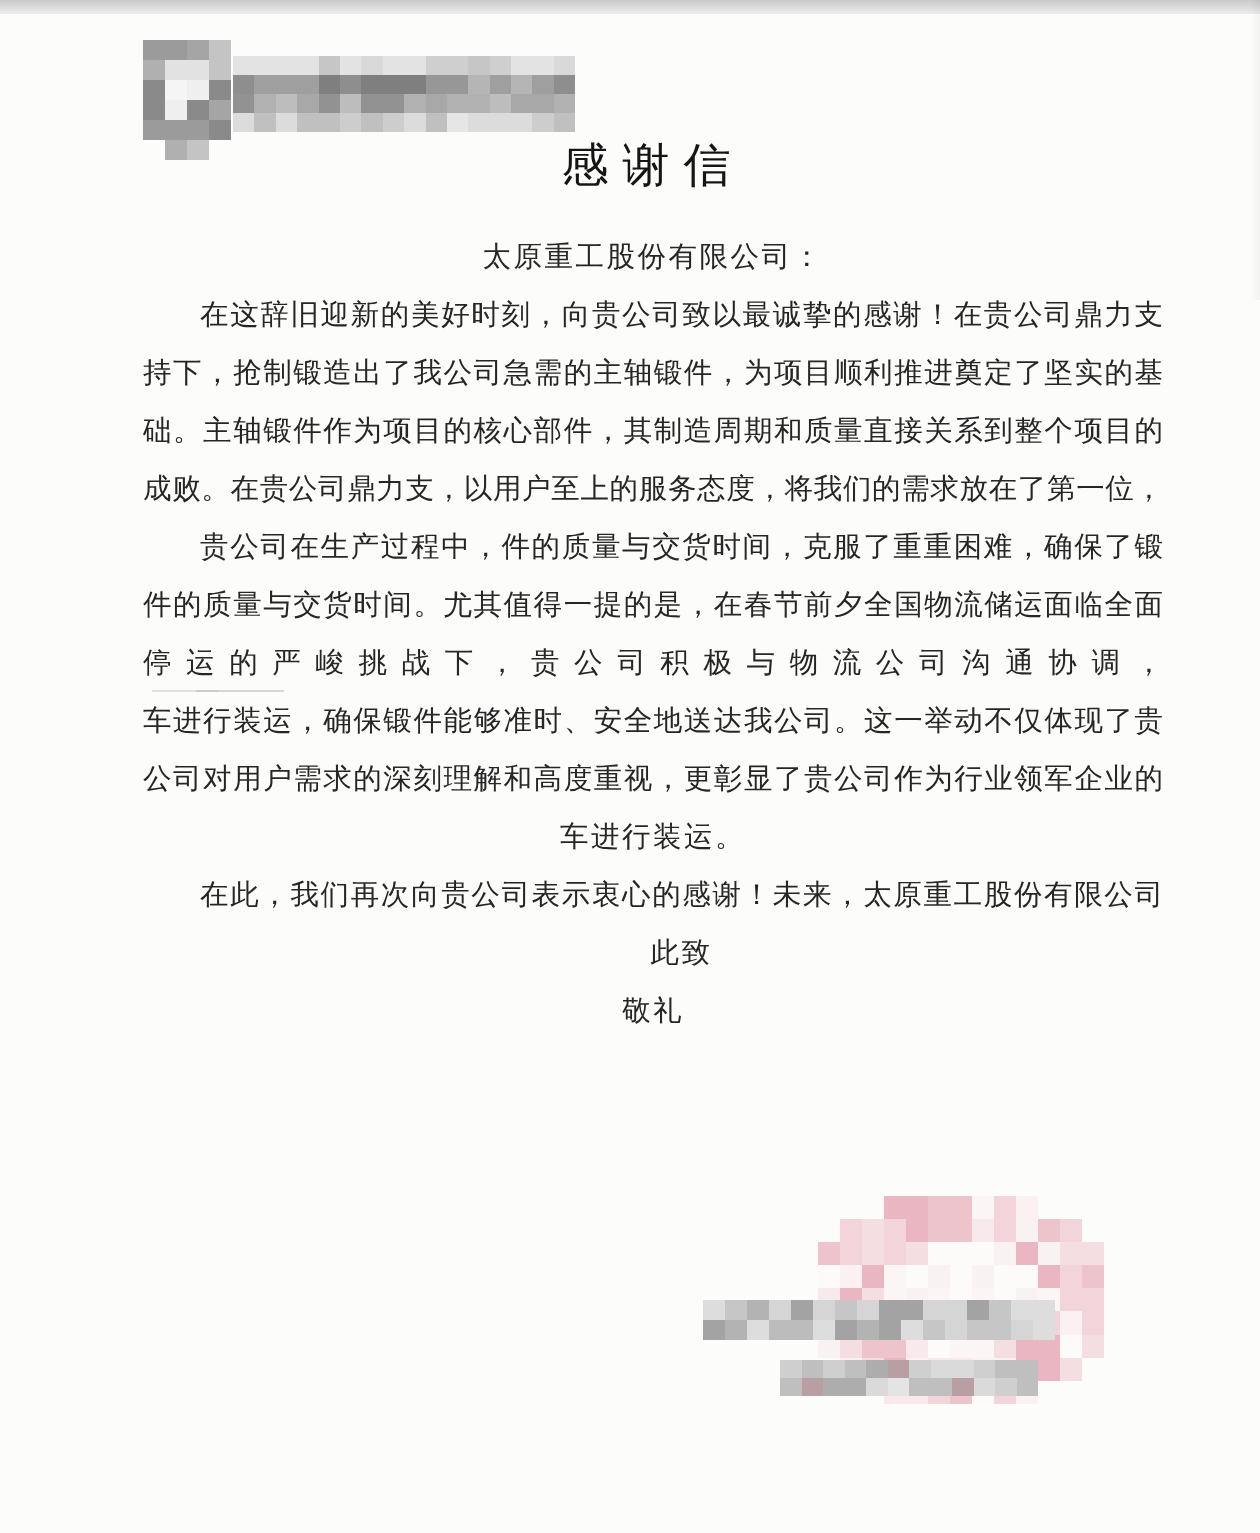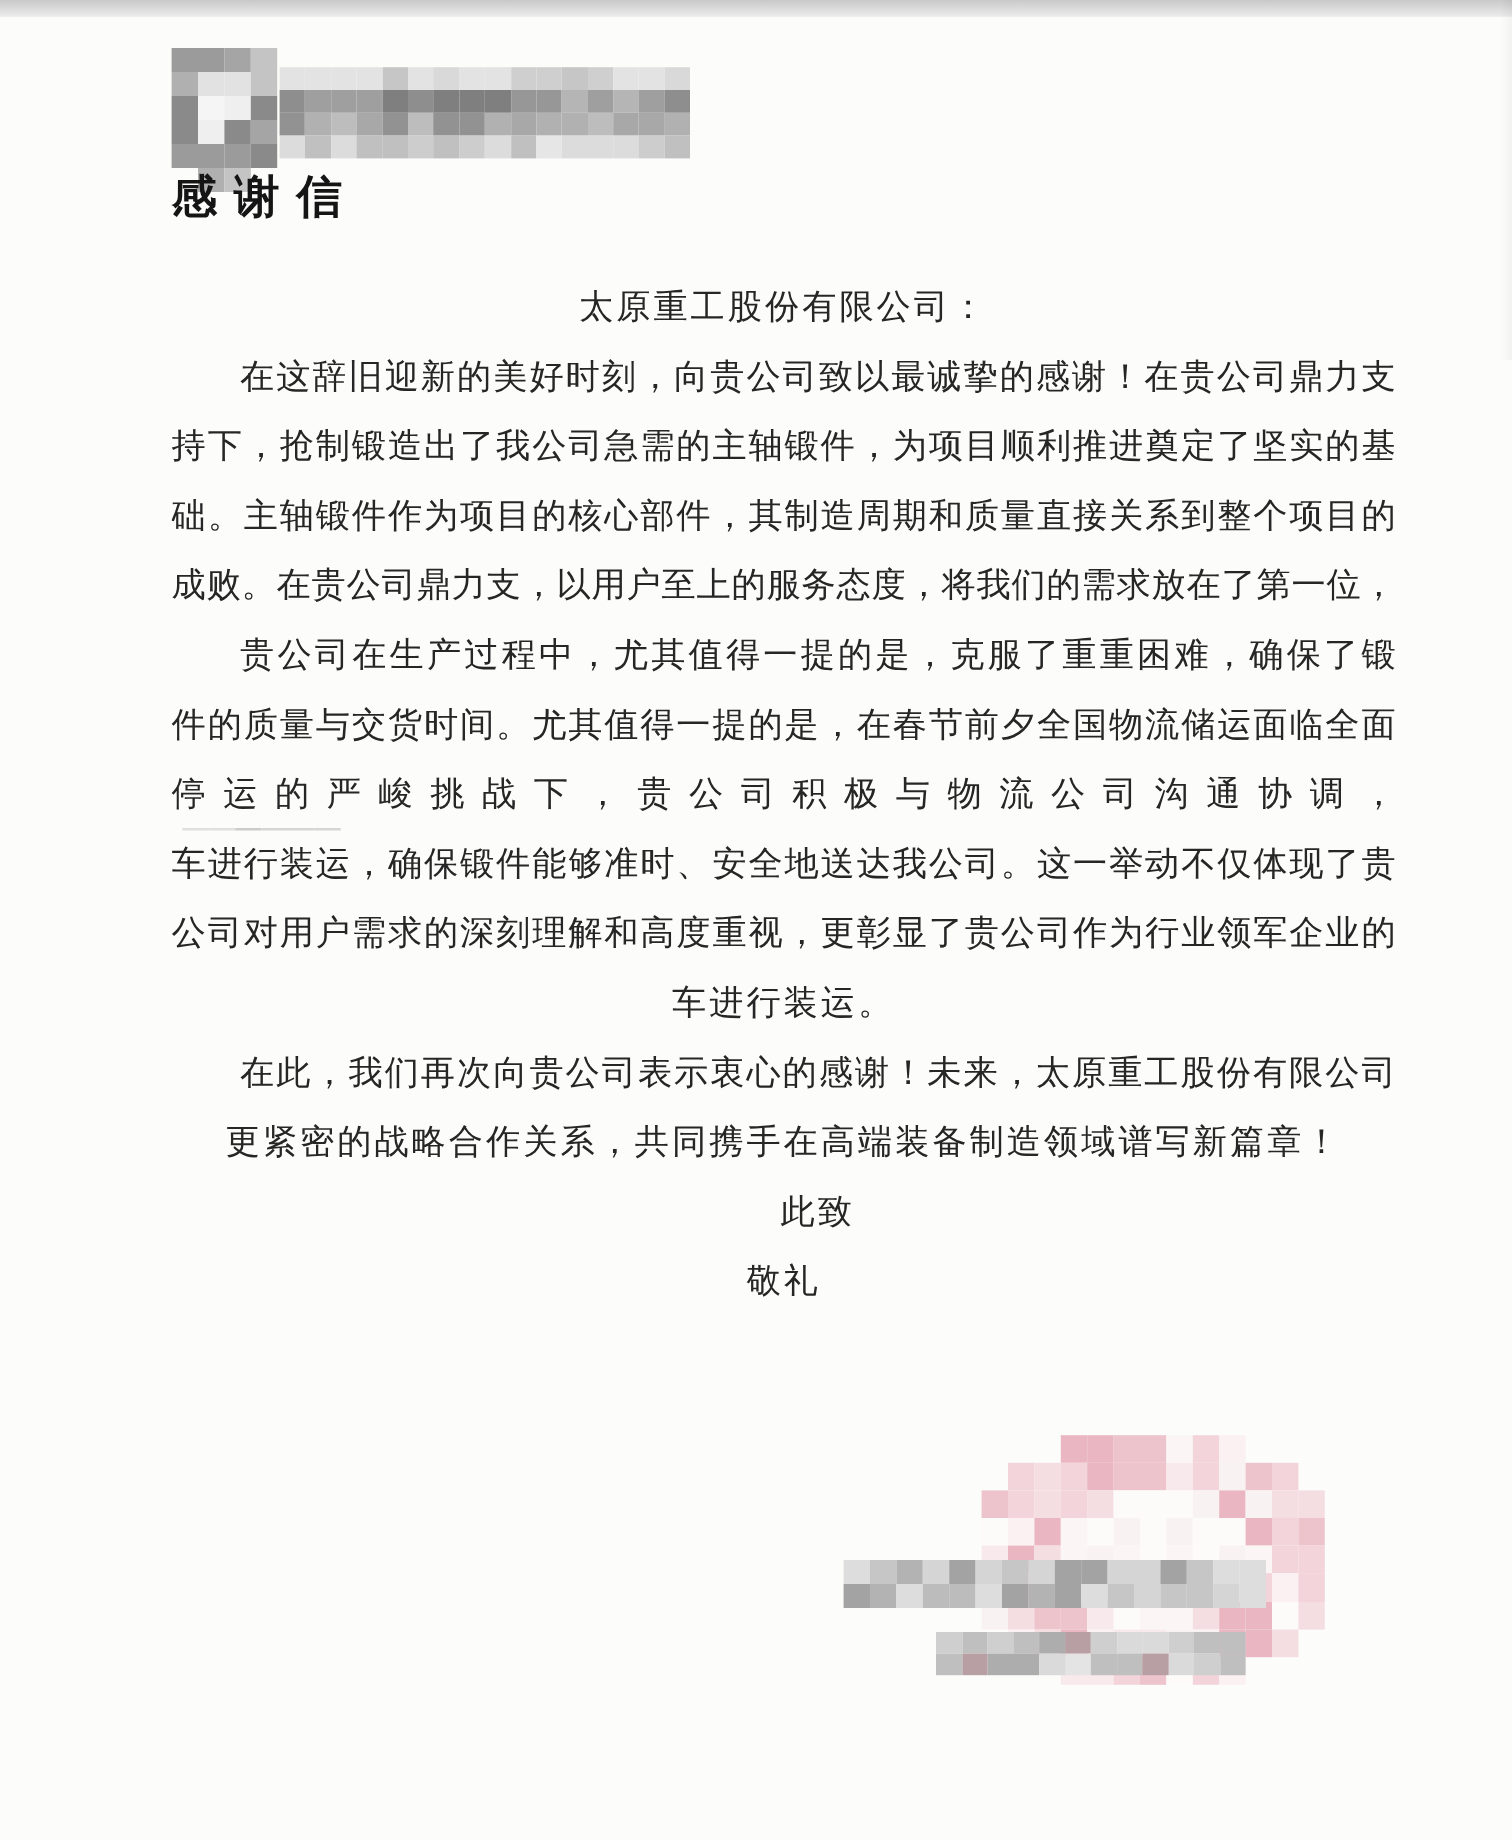--- a/index.html
+++ b/index.html
@@ -3,21 +3,21 @@
 <meta charset="utf-8">
 <style>
   html,body{margin:0;padding:0;}
   body{width:1260px;height:1533px;position:relative;background:#fcfcfb;
        font-family:"Liberation Serif",serif;overflow:hidden;}
   .scan-edge{position:absolute;left:0;top:0;width:1260px;height:14px;
              background:linear-gradient(#c9c9c9,#ececec);}
   .scan-edge-r{position:absolute;right:0;top:0;width:10px;height:300px;
              background:linear-gradient(90deg,rgba(0,0,0,0),rgba(0,0,0,0.04));}
   .title{position:absolute;left:143px;top:130px;width:1020px;height:70px;
-         line-height:70px;text-align:left;font-size:38px;font-weight:700;
+         line-height:70px;text-align:center;font-size:47px;font-weight:400;
          color:#151515;letter-spacing:14px;}
   .bodytext{position:absolute;left:143px;top:228px;width:1020px;color:#262626;}
   .line{height:58px;line-height:58px;font-size:28.5px;overflow:hidden;}
   .just{text-align:justify;text-align-last:justify;}
   .left{text-align:center;letter-spacing:2.5px;}
   .ind{text-indent:57px;}
   .mosaic{position:absolute;}
   .mosaic div{pointer-events:none;}
   #logo-emblem{left:143px;top:40px;}
   #logo-name{left:233px;top:56px;}
@@ -126,35 +126,34 @@
   </div>
 
 <div class="title"><span>感谢信</span></div>
 
 <div class="bodytext">
   <div class="line left">太原重工股份有限公司：</div>
   <div class="line just ind">在这辞旧迎新的美好时刻，向贵公司致以最诚挚的感谢！在贵公司鼎力支</div>
   <div class="line just">持下，抢制锻造出了我公司急需的主轴锻件，为项目顺利推进奠定了坚实的基</div>
   <div class="line just">础。主轴锻件作为项目的核心部件，其制造周期和质量直接关系到整个项目的</div>
   <div class="line just">成败。在贵公司鼎力支，以用户至上的服务态度，将我们的需求放在了第一位，</div>
-  <div class="line just ind">贵公司在生产过程中，尤其值得一提的是，克服了重重困难，确保了锻</div>
+  <div class="line just ind">贵公司在生产过程中，件的质量与交货时间，克服了重重困难，确保了锻</div>
   <div class="line just">件的质量与交货时间。尤其值得一提的是，在春节前夕全国物流储运面临全面</div>
   <div class="line just"><span>停运的严峻挑战下，贵公司积极与物流公司沟通协调，</span><span id="redact-inline" class="mosaic" style="display: grid; grid-template-columns: repeat(6, 22px);">
         <div style="height: 21px; background: rgb(224, 224, 224);"></div>
         <div style="height: 21px; background: rgb(224, 224, 224);"></div>
         <div style="height: 21px; background: rgb(204, 204, 204);"></div>
         <div style="height: 21px; background: rgb(214, 214, 214);"></div>
         <div style="height: 21px; background: rgb(214, 214, 214);"></div>
         <div style="height: 21px; background: rgb(214, 214, 214);"></div>
       </span></div>
   <div class="line just">车进行装运，确保锻件能够准时、安全地送达我公司。这一举动不仅体现了贵</div>
   <div class="line just">公司对用户需求的深刻理解和高度重视，更彰显了贵公司作为行业领军企业的</div>
   <div class="line left">车进行装运。</div>
   <div class="line just ind">在此，我们再次向贵公司表示衷心的感谢！未来，太原重工股份有限公司</div>
-  <div class="line left">更紧密的战略合作关系，共同携手在高端装备制造领域谱写新篇章！</div>
   <div class="line left ind">此致</div>
   <div class="line left">敬礼</div>
 </div>
 
 <div id="seal" class="mosaic" style="display: grid; grid-template-columns: repeat(13, 22px);">
     <div style="height: 23.1px; background: transparent;"></div>
     <div style="height: 23.1px; background: transparent;"></div>
     <div style="height: 23.1px; background: transparent;"></div>
     <div style="height: 23.1px; background: rgb(233, 182, 193);"></div>
     <div style="height: 23.1px; background: rgb(233, 182, 193);"></div>

